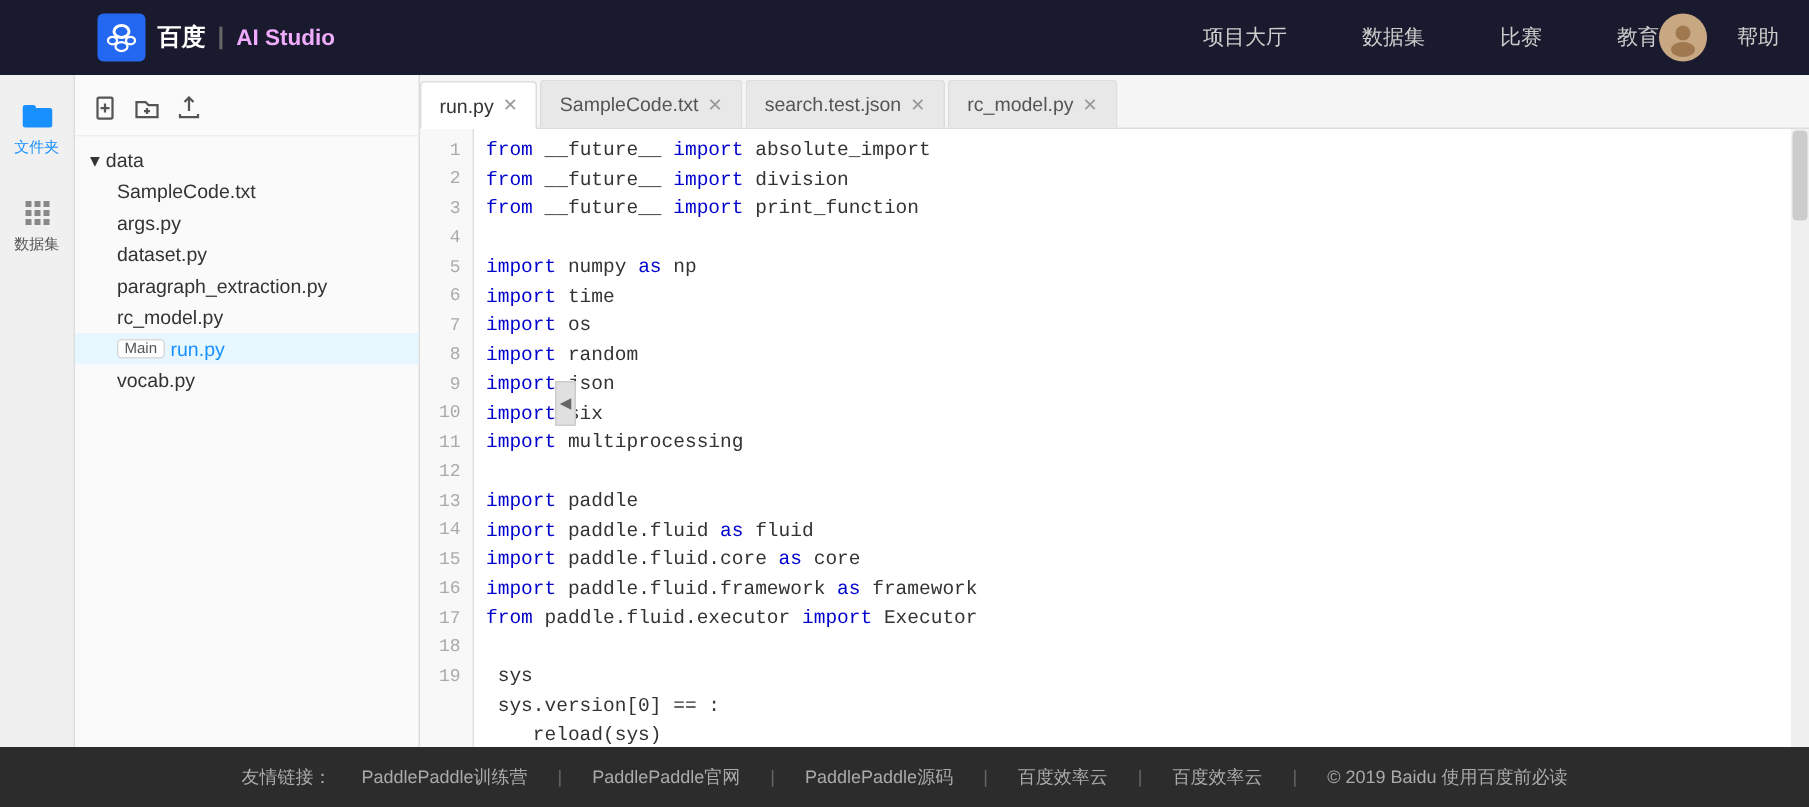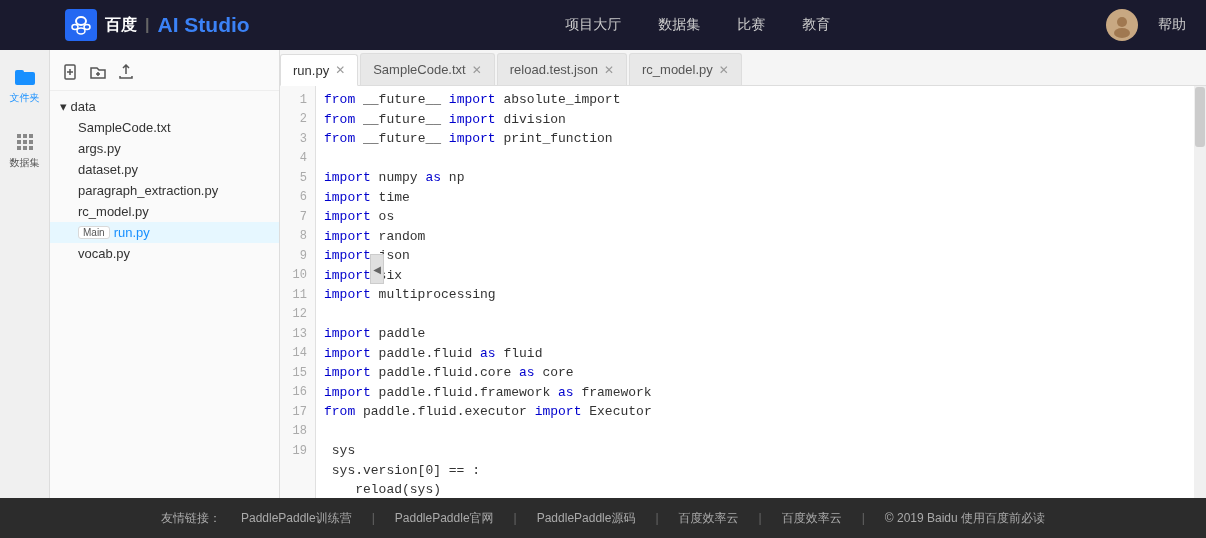--- a/index.html
+++ b/index.html
@@ -34,28 +34,28 @@
       color: white;
       font-size: 12px;
       font-weight: bold;
       margin-right: 8px;
     }
     .navbar-divider {
       color: #666;
       margin: 0 8px;
     }
     .navbar-brand {
-      color: #3b82f6;
-      font-size: 21px;
+      color: #f0abfc;
+      font-size: 15px;
     }
     .navbar-nav {
       display: flex;
-      gap: 37px;
+      gap: 50px;
       flex: 1;
-      justify-content: center;
+      justify-content: flex-end;
     }
     .navbar-nav-item {
       color: #ccc;
       font-size: 14px;
       cursor: pointer;
       padding: 4px 0;
     }
     .navbar-right {
       display: flex;
       align-items: center;
@@ -501,21 +501,21 @@
     <div class="editor-tabs">
       <div class="editor-tab active">
         <span>run.py</span>
         <span class="tab-close">✕</span>
       </div>
       <div class="editor-tab">
         <span>SampleCode.txt</span>
         <span class="tab-close">✕</span>
       </div>
       <div class="editor-tab">
-        <span>reload.test.json</span>
+        <span>search.test.json</span>
         <span class="tab-close">✕</span>
       </div>
       <div class="editor-tab">
         <span>rc_model.py</span>
         <span class="tab-close">✕</span>
       </div>
     </div>
 
     <div class="code-editor">
       <div class="line-numbers">

